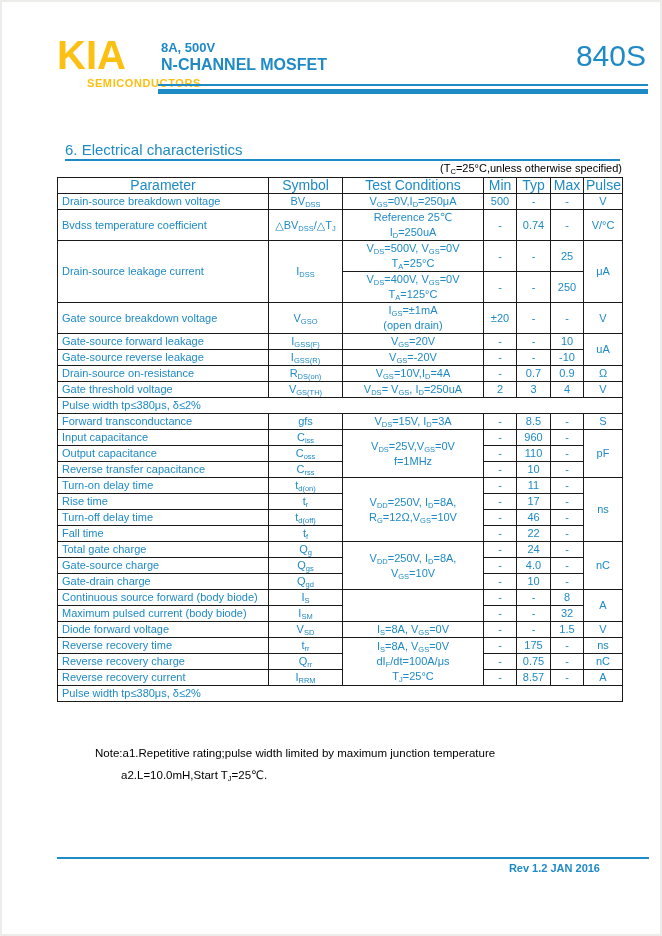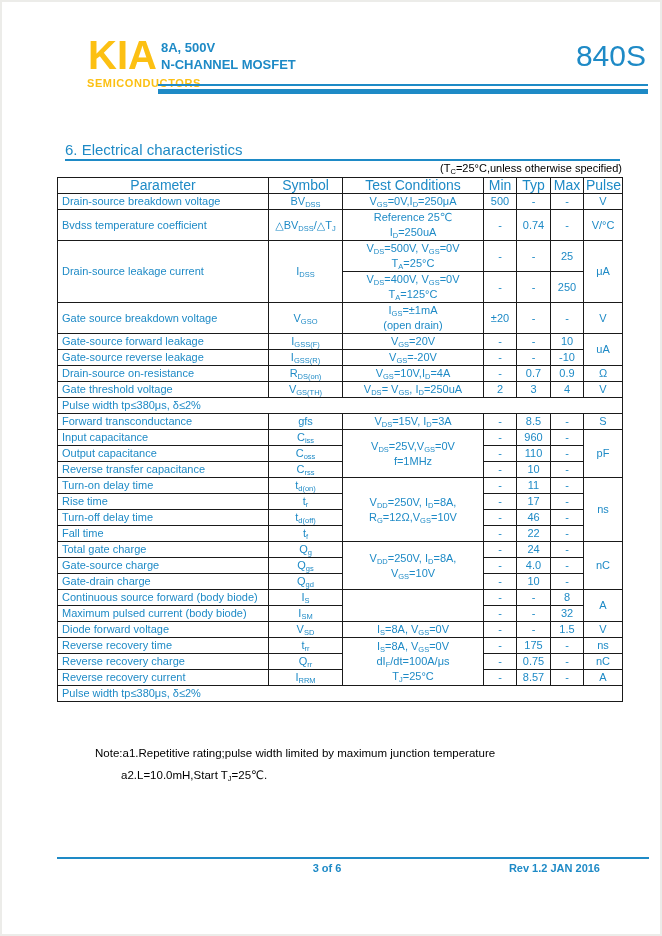--- a/index.html
+++ b/index.html
@@ -13,26 +13,26 @@
     color:#000;
   }
   .page{
     position:relative;
     width:662px;height:936px;
     background:#fff;
     box-shadow:inset 0 0 0 2px #ecece9;
     overflow:hidden;
   }
   
-  .logo{position:absolute;left:57px;top:34px;width:100px;text-align:right;}
+  .logo{position:absolute;left:57px;top:34px;width:100px;text-align:left;}
   .logo-main{font-size:40px;font-weight:700;line-height:42px;color:var(--gold);letter-spacing:0px;}
   .logo-sub{font-size:11px;font-weight:700;color:var(--gold);letter-spacing:.6px;margin-top:1px;margin-left:30px;}
   .spec{position:absolute;left:161px;top:40px;color:var(--blue);font-weight:700;}
   .spec-l1{font-size:13px;line-height:16px;}
-  .spec-l2{font-size:13px;line-height:17px;}
+  .spec-l2{font-size:16px;line-height:17px;}
   .part{position:absolute;right:16px;top:40px;color:var(--blue);font-size:30px;font-weight:400;line-height:32px;margin-left:43px;}
   .rule-thin{position:absolute;left:158px;right:14px;top:84px;height:2px;background:var(--blue);}
   .rule-thick{position:absolute;left:158px;right:14px;top:89px;height:5px;background:var(--blue);}
   
   .sec-title{
     position:absolute;left:65px;top:141px;width:555px;
     color:var(--blue);font-size:15px;line-height:17px;
     border-bottom:2px solid var(--blue);padding-bottom:1px;
   }
   .cond-note{position:absolute;top:161px;right:40px;font-size:11px;line-height:14px;color:#000;}
@@ -323,16 +323,15 @@
         </tr>
       </tbody>
   </table>
 
   <div class="notes">
     <div class="n1">Note:a1.Repetitive rating;pulse width limited by maximum junction temperature</div>
     <div class="n2">a2.L=10.0mH,Start T<sub>J</sub>=25℃.</div>
   </div>
 
   <div class="foot-rule"></div>
-  <div class="foot-page">3 of 6</div>
   <div class="foot-rev">Rev 1.2 JAN 2016</div>
 
 </div>
 
 </body></html>

